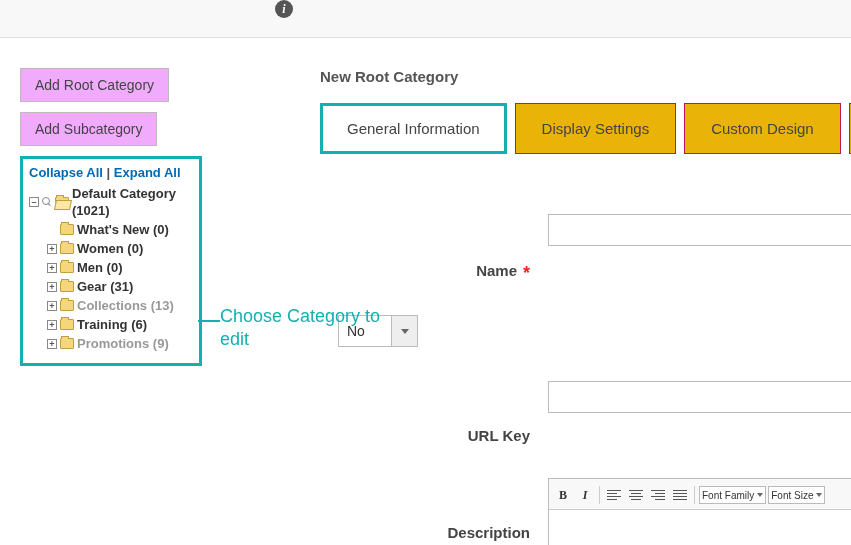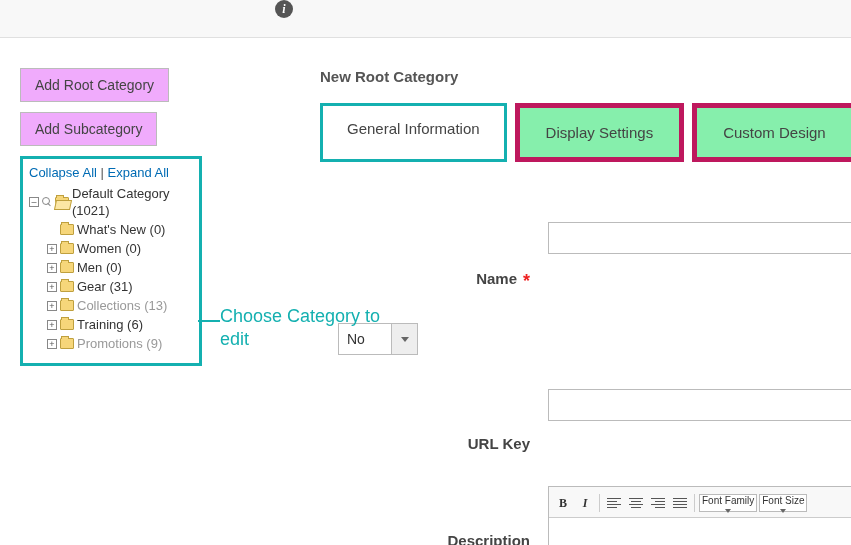--- a/index.html
+++ b/index.html
@@ -57,20 +57,21 @@
     margin-bottom: 10px;
     cursor: pointer;
     width: fit-content;
   }
   .tree-wrap {
     border: 3px solid #14b0b0;
     padding: 6px 8px 10px 6px;
     width: 182px;
     margin-top: 8px;
     position: relative;
+    font-weight: bold;
   }
   .tree-controls {
     font-size: 13px;
     margin-bottom: 4px;
   }
   .tree-controls a { color: #006bb4; text-decoration: none; cursor: pointer; }
   .tree-controls .sep { color: #555; }
   .tree-node {
     display: flex;
     align-items: center;
@@ -138,22 +139,22 @@
     font-weight: bold;
     color: #555;
     margin-bottom: 18px;
   }
   .tabs {
     display: flex;
     gap: 8px;
     margin-bottom: 60px;
   }
   .tab {
-    border: 5px solid #be185d;
-    background: #86efac;
+    border: 1px solid #be185d;
+    background: #eab308;
     padding: 16px 26px;
     font-size: 15px;
     color: #444;
     cursor: pointer;
     white-space: nowrap;
   }
   .tab.active {
     border: 3px solid #14b0b0;
     background: #fff;
     padding: 14px 24px;
@@ -225,21 +226,21 @@
     cursor: pointer;
     font-family: "Times New Roman", serif;
   }
   .tbtn.bold { font-weight: bold; }
   .tbtn.italic { font-style: italic; font-weight: bold;}
   .tdivider { width:1px; height:18px; background:#ccc; margin:0 2px;}
   .align-icon { width:14px;display:flex;flex-direction:column;gap:2px;}
   .align-icon span{height:1px;background:#555;display:block;}
   .mini-select {
     border:1px solid #bbb;font-size:10px;height:18px;padding:0 2px;
-    display:flex;align-items:center;gap:3px;background:#fff;cursor:pointer;flex-direction:column;
+    display:flex;align-items:center;gap:3px;background:#fff;cursor:pointer;
   }
   .mini-tri{width:0;height:0;border-left:3px solid transparent;border-right:3px solid transparent;border-top:4px solid #666;}
   .editor-body { height: 60px; background:#fff;}
   .annotation {
     position: absolute;
     left: 220px;
     top: 305px;
     color: #14b0b0;
     font-size: 18px;
     line-height: 1.3;

